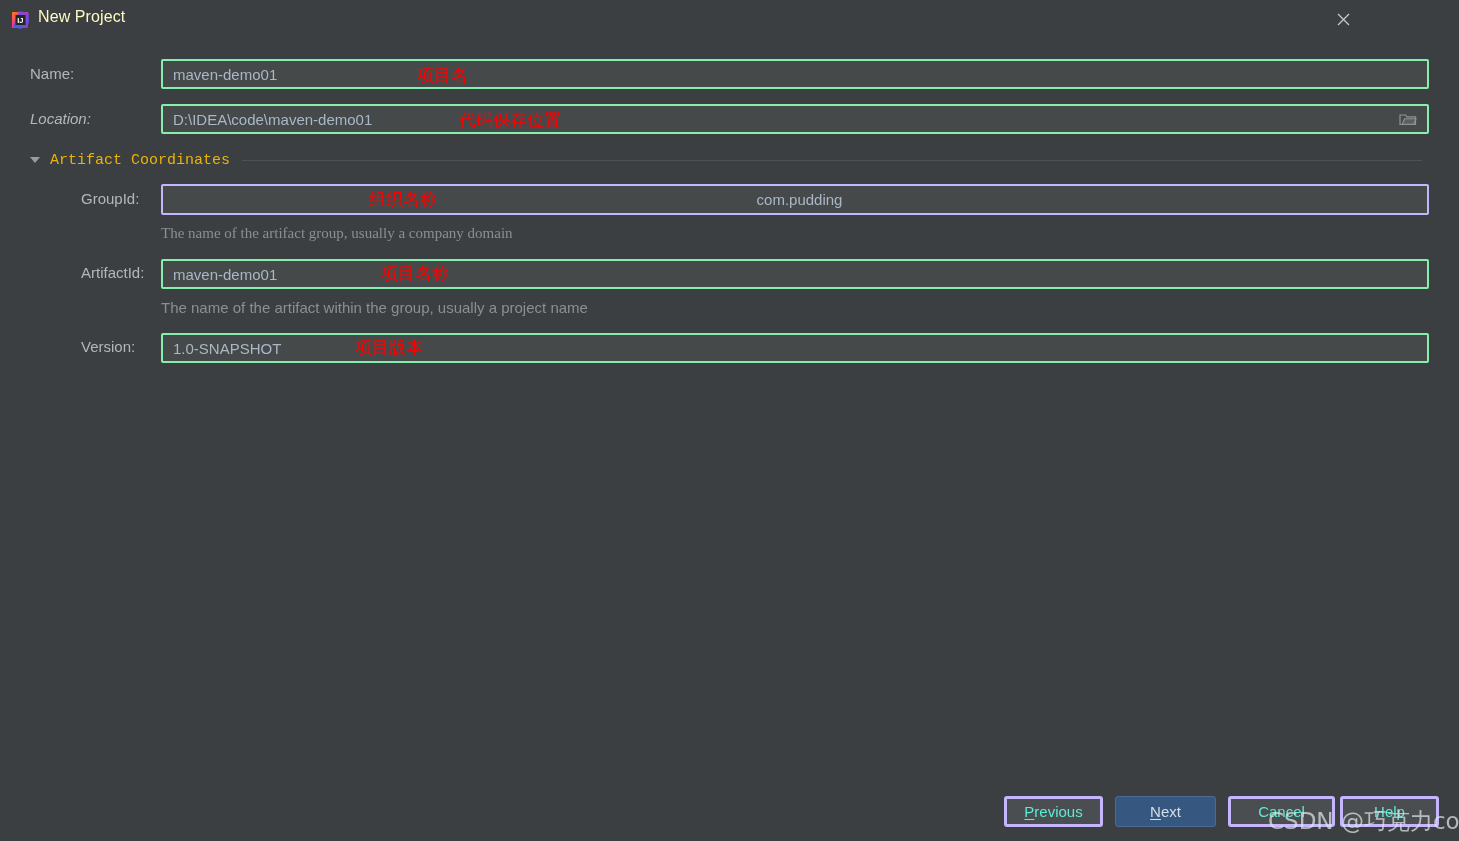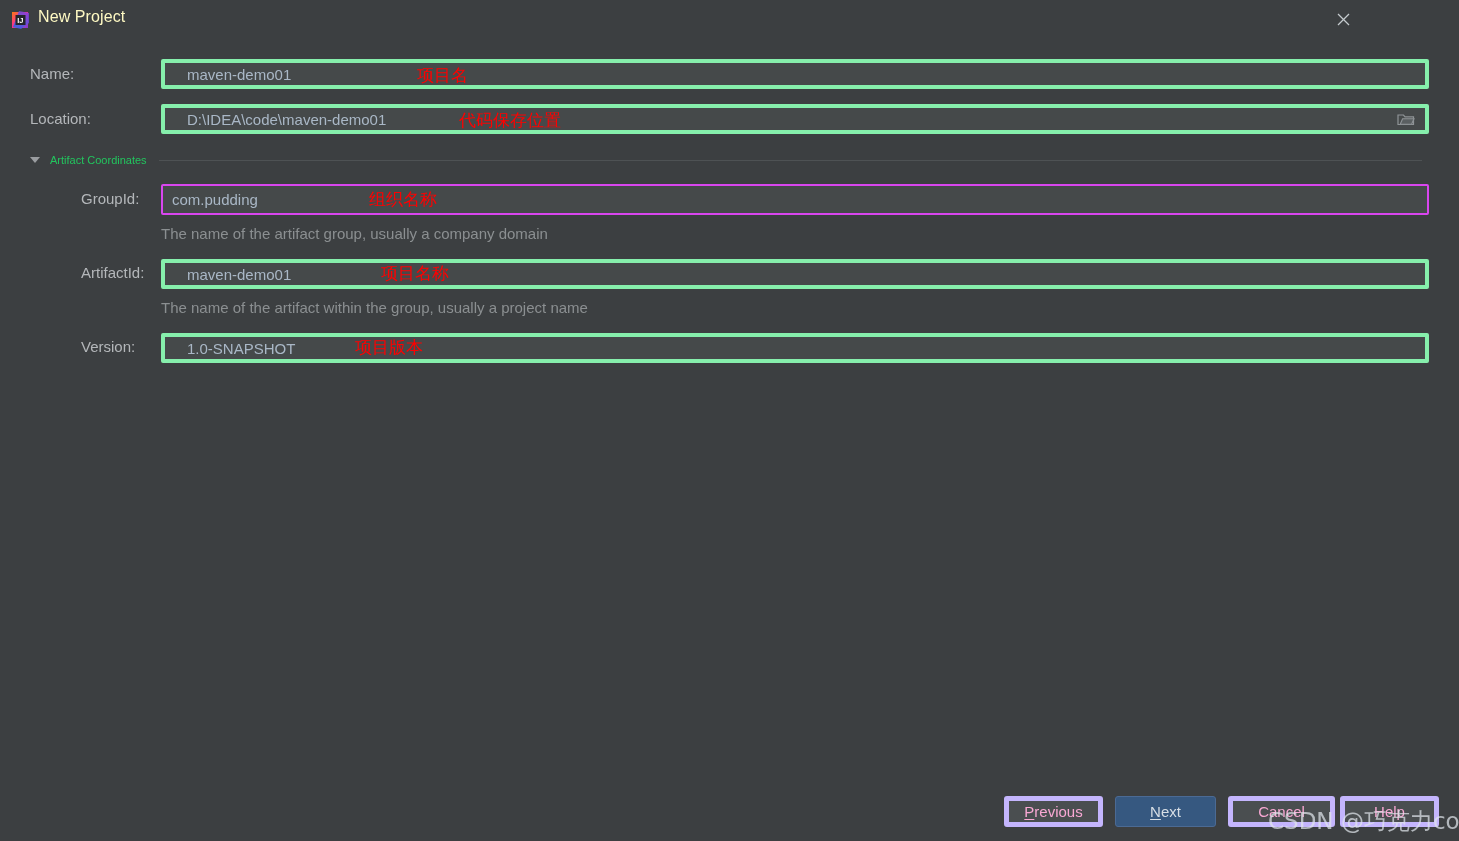--- a/index.html
+++ b/index.html
@@ -58,32 +58,33 @@
   
   .form-label {
     position: absolute;
     font-size: 15px;
     color: #b4b7ba;
     white-space: nowrap;
   }
   .field {
     position: absolute;
     background: #45494a;
-    border: 4px solid #86efac;
+    border: 2px solid #86efac;
     border-radius: 2px;
     display: flex;
     align-items: center;
-    padding-left: 22px;
+    padding-left: 10px;
     font-size: 15px;
     color: #a9b7c6;
     overflow: hidden;
   }
   .field.focused {
-    border: 2px solid #d946ef;
+    border: 2px solid #c4b5fd;
     padding-left: 9px;
+    justify-content: center;
   }
   .field-text {
     white-space: nowrap;
     color: #a9b7c6;
   }
   .browse-icon {
     position: absolute;
     right: 6px;
     top: 50%;
     transform: translateY(-50%);
@@ -116,23 +117,24 @@
     height: 22px;
   }
   .tri {
     width: 0; height: 0;
     border-left: 5px solid transparent;
     border-right: 5px solid transparent;
     border-top: 6px solid #9a9da0;
     margin-right: 10px;
   }
   .section-title {
-    font-size: 11px;
-    color: #22c55e;
-    white-space: nowrap;
+    font-size: 15px;
+    color: #eab308;
+    white-space: nowrap;
+    font-family: Liberation Mono, monospace;
   }
   .section-rule {
     flex: 1;
     height: 1px;
     background: #4e5254;
     margin-left: 12px;
     margin-right: 8px;
   }
 
   
@@ -145,23 +147,23 @@
 
   
   .btn {
     position: absolute;
     height: 31px;
     border-radius: 3px;
     display: flex;
     align-items: center;
     justify-content: center;
     font-size: 15px;
-    color: #f9a8d4;
+    color: #5eead4;
     background: #4a4e50;
-    border: 5px solid #c4b5fd;
+    border: 3px solid #c4b5fd;
     cursor: default;
     user-select: none;
   }
   .btn.primary {
     background: #365880;
     border: 1px solid #4b6a94;
     color: #d7dee5;
   }
   .btn u { text-underline-offset: 2px; }
 
@@ -209,21 +211,21 @@
     </svg>
   </div>
 </div>
 
 <div class="form-label" style="left:30px; top:65px;">Name:</div>
 <div class="field" style="left:161px; top:59px; width:1268px; height:30px;">
   <span class="field-text">maven-demo01</span>
 </div>
 <div class="annotation" style="left:417px; top:64px;">项目名</div>
 
-<div class="form-label" style="left:30px; top:110px;">Location:</div>
+<div class="form-label" style="left:30px; top:110px;font-style:italic;">Location:</div>
 <div class="field" style="left:161px; top:104px; width:1268px; height:30px;">
   <span class="field-text">D:\IDEA\code\maven-demo01</span>
   <span class="browse-icon">
     <svg width="18" height="15" viewBox="0 0 18 15">
       <path d="M1 3 L6.5 3 L8 4.8 L16.5 4.8 L16.5 12.5 L1 12.5 Z" fill="none" stroke="#8f9497" stroke-width="1.2"></path>
       <path d="M3.2 12.3 L5.6 6.8 L17 6.8 L14.6 12.3 Z" fill="#5a5f61" stroke="#8f9497" stroke-width="1.1"></path>
     </svg>
   </span>
 </div>
 <div class="annotation" style="left:459px; top:109px;">代码保存位置</div>
@@ -232,21 +234,21 @@
   <span class="tri"></span>
   <span class="section-title">Artifact Coordinates</span>
   <span class="section-rule"></span>
 </div>
 
 <div class="form-label" style="left:81px; top:190px;">GroupId:</div>
 <div class="field focused" style="left:161px; top:184px; width:1268px; height:31px;">
   <span class="field-text">com.pudding</span>
 </div>
 <div class="annotation" style="left:369px; top:188px;">组织名称</div>
-<div class="helper" style="left:161px; top:225px;">The name of the artifact group, usually a company domain</div>
+<div class="helper" style="left:161px; top:225px;font-family:Liberation Serif, serif;">The name of the artifact group, usually a company domain</div>
 
 <div class="form-label" style="left:81px; top:264px;">ArtifactId:</div>
 <div class="field" style="left:161px; top:259px; width:1268px; height:30px;">
   <span class="field-text">maven-demo01</span>
 </div>
 <div class="annotation" style="left:381px; top:262px;">项目名称</div>
 <div class="helper" style="left:161px; top:299px;">The name of the artifact within the group, usually a project name</div>
 
 <div class="form-label" style="left:81px; top:338px;">Version:</div>
 <div class="field" style="left:161px; top:333px; width:1268px; height:30px;text-align:center;">

